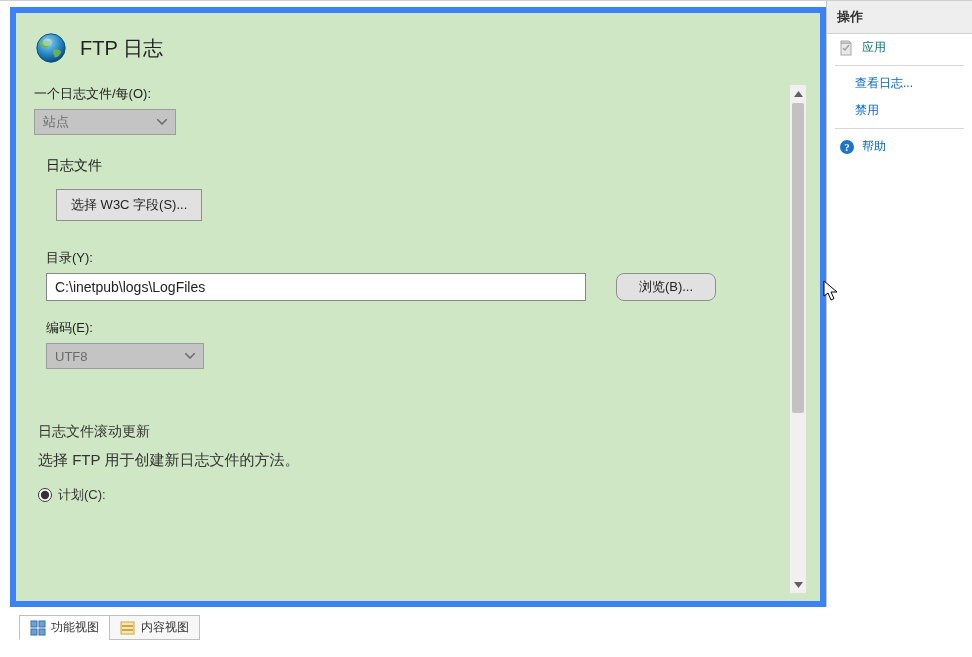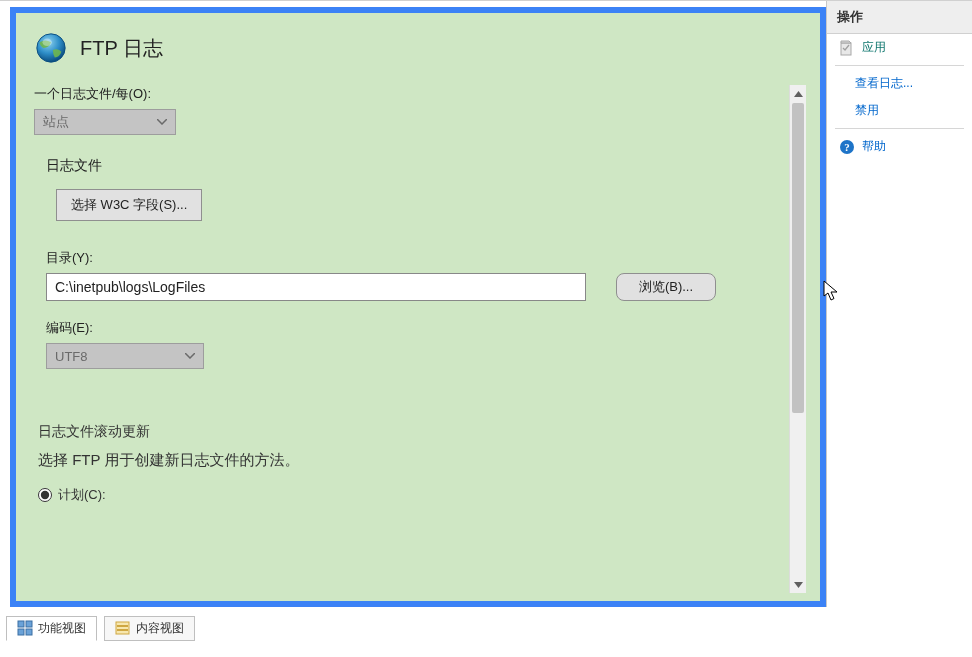--- a/index.html
+++ b/index.html
@@ -195,25 +195,25 @@
     .action-divider {
       height: 1px;
       background: #d6d6d6;
       margin: 4px 8px;
     }
     .action-icon { width: 16px; height: 16px; flex-shrink: 0; display:flex; align-items:center; justify-content:center; }
     .help-item { color: #0066cc; }
     
     .bottom-tabs {
       position: absolute;
-      left: 6px;
+      left: 19px;
       bottom: 16px;
       display: flex;
-      align-items: center;
-      gap: 8px;
+      align-items: flex-start;
+      gap: 0;
       height: 26px;
     }
     .tab {
       display: flex;
       align-items: center;
       gap: 5px;
       border: 1px solid #bfbfbf;
       background: #f7f7f7;
       padding: 3px 10px;
       font-size: 12px;

